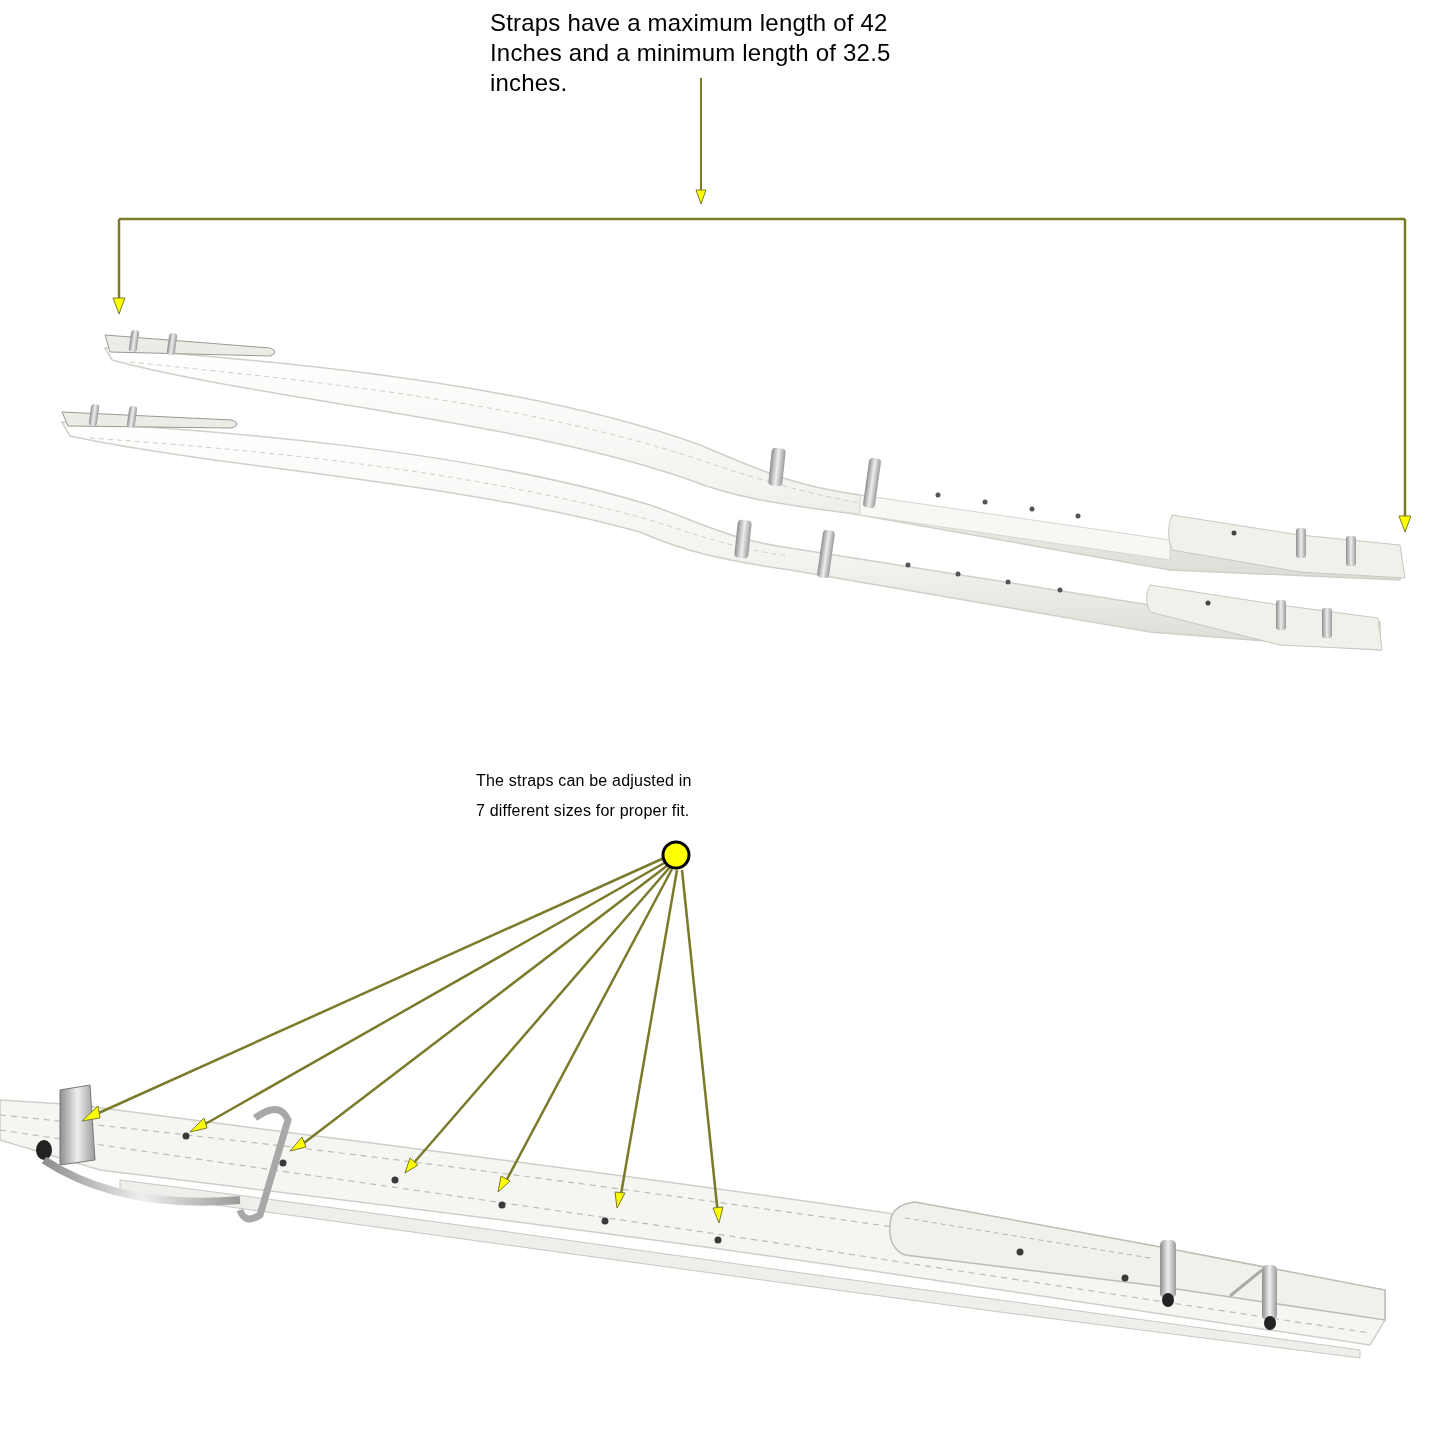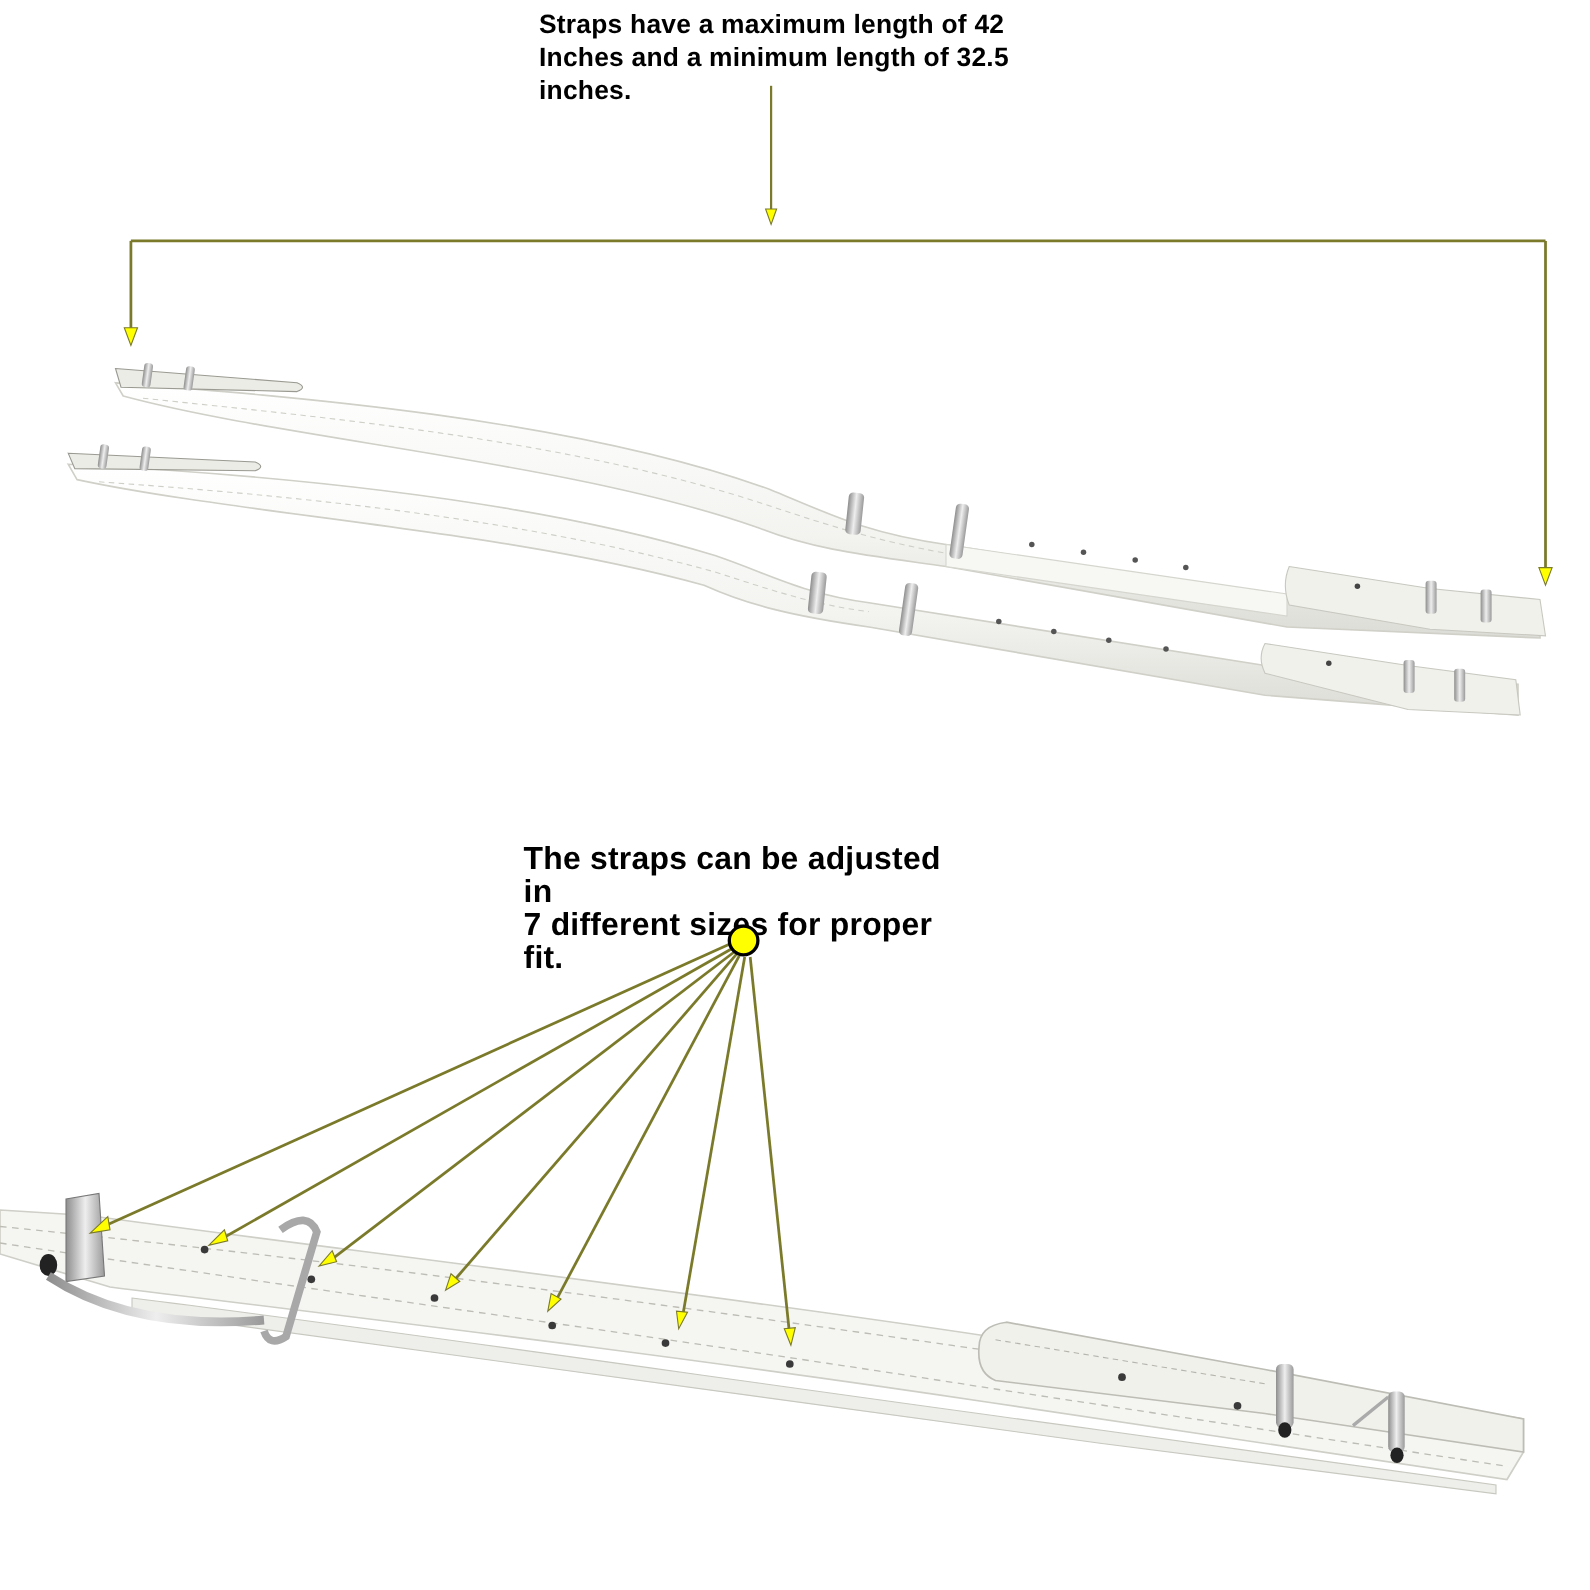--- a/index.html
+++ b/index.html
@@ -1,28 +1,28 @@
 <!DOCTYPE html>
 <html><head>
   <meta charset="utf-8">
   <style>
     html, body { margin: 0; padding: 0; background: #ffffff; }
     body { width: 1445px; height: 1445px; position: relative; overflow: hidden; font-family: "Liberation Sans", sans-serif; }
     .caption {
       position: absolute;
       font-family: "Liberation Sans", sans-serif;
-      font-weight: bold;
+      font-weight: normal;
       color: #000;
       font-size: 24px;
       line-height: 30px;
       letter-spacing: 0.2px;
       white-space: pre-line;
     }
     #caption-top { left: 490px; top: 8px; width: 480px; }
-    #caption-bottom { left: 476px; top: 766px; width: 400px; font-size: 29px; }
+    #caption-bottom { left: 476px; top: 766px; width: 400px; font-size: 16px; }
     svg.art { position: absolute; left: 0; top: 0; }
   </style>
 </head>
 <body>
 
 <div id="caption-top" class="caption">Straps have a maximum length of 42
 Inches and a minimum length of 32.5
 inches.</div>
 <div id="caption-bottom" class="caption">The straps can be adjusted in
 7 different sizes for proper fit.</div>

